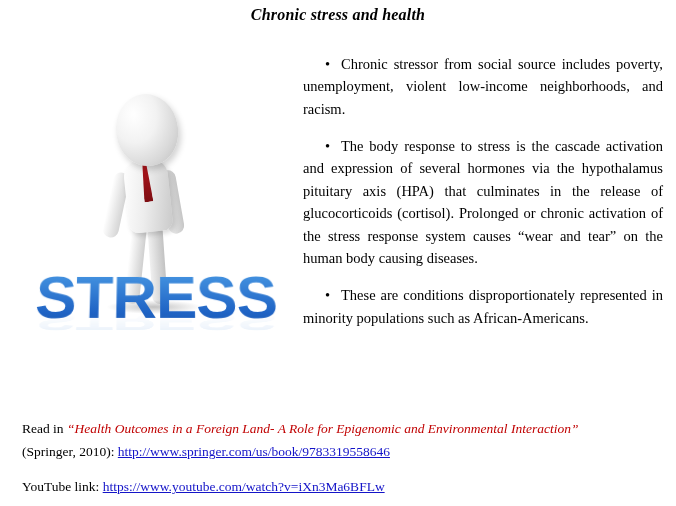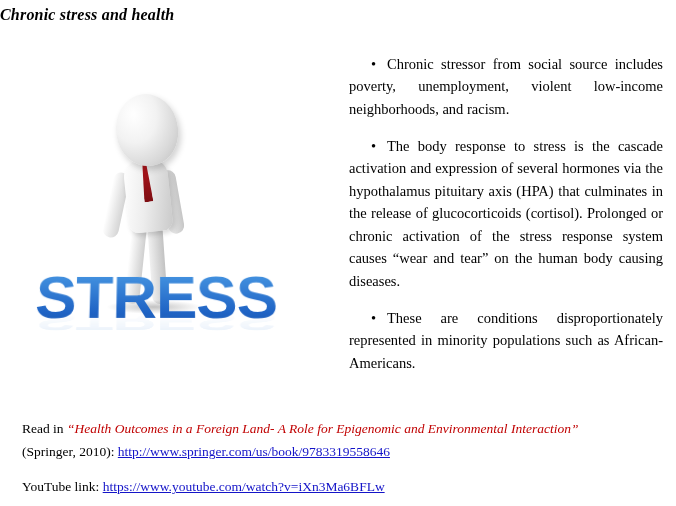--- a/index.html
+++ b/index.html
@@ -20,20 +20,21 @@
     position: relative;
     width: 676px;
     height: 506px;
   }
 
   .title {
     position: absolute;
     left: 0;
     top: 6px;
     width: 676px;
+    text-align: center;
     font-family: "Liberation Serif", serif;
     font-weight: bold;
     font-style: italic;
     font-size: 16px;
     letter-spacing: 0.2px;
   }
 
   
   .illustration {
     position: absolute;
@@ -183,21 +184,20 @@
     font-size: 14.5px;
     line-height: 22.5px;
     text-align: justify;
     text-justify: inter-word;
   }
   .bullet-item {
     margin-bottom: 0;
     text-indent: 0;
     position: relative;
     padding-left: 0;
-    margin-left: 46px;
   }
   .bullet-dot {
     display: inline-block;
     width: 38px;
     text-align: left;
     padding-left: 22px;
     box-sizing: border-box;
   }
 
   

